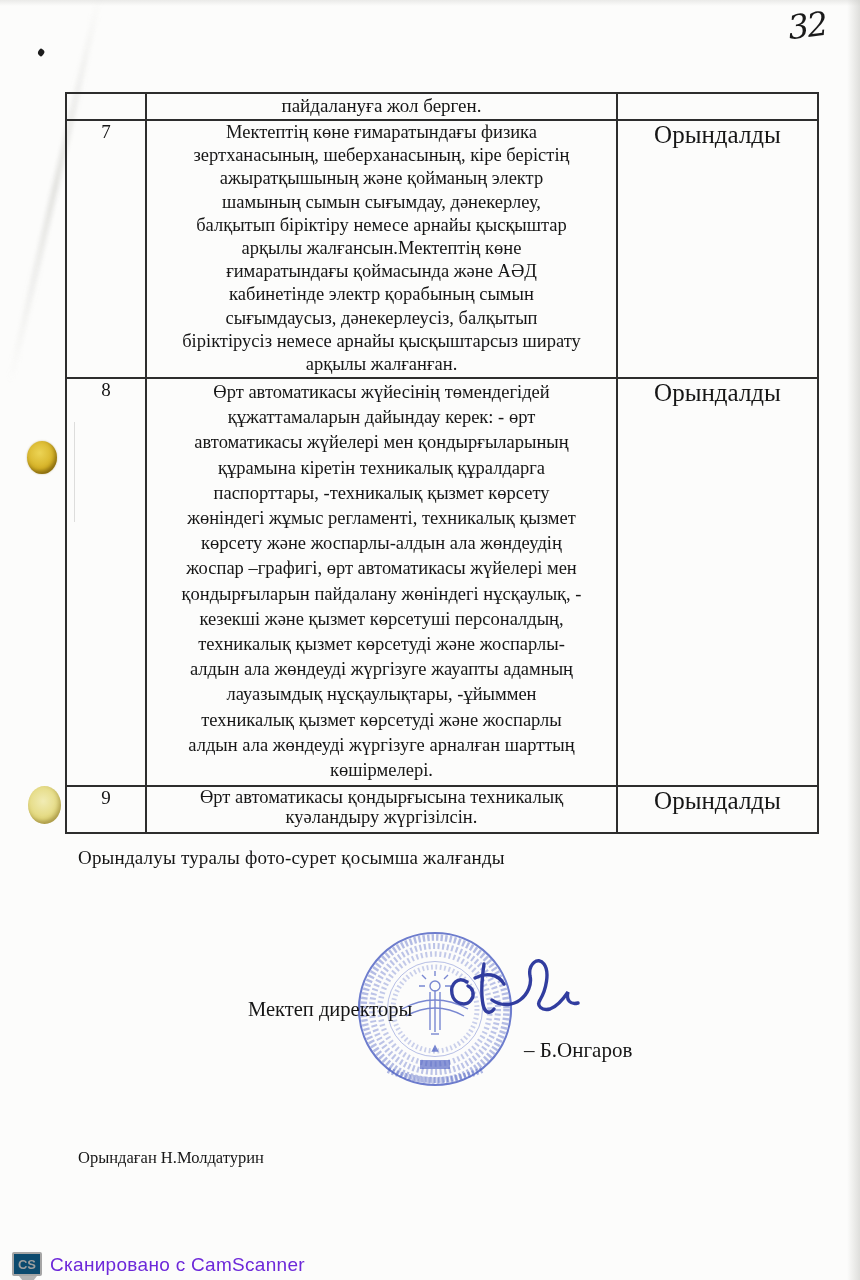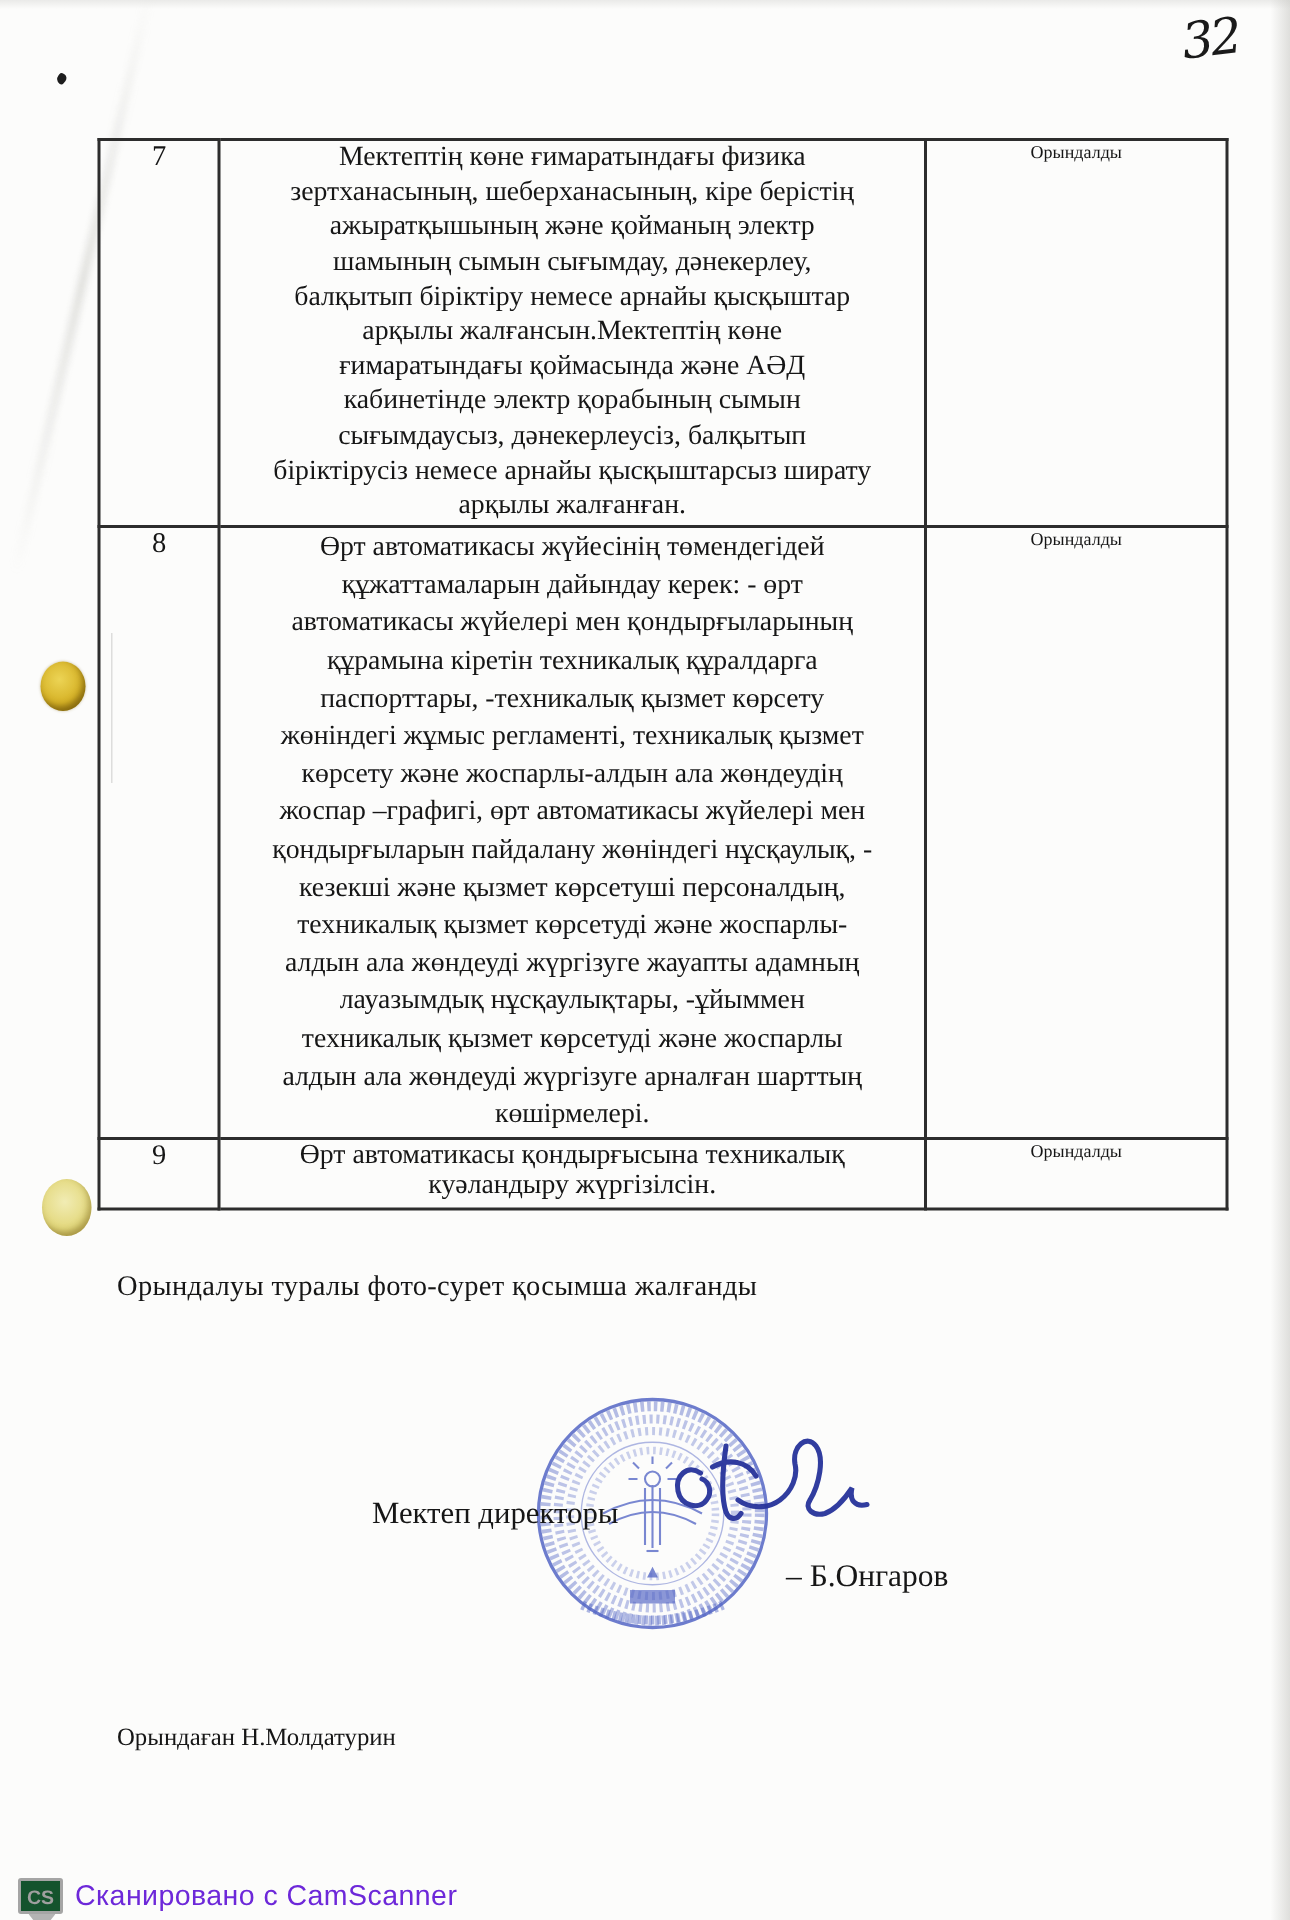--- a/index.html
+++ b/index.html
@@ -28,40 +28,40 @@
   .faint-line{position:absolute;left:74px;top:422px;width:1px;height:100px;
     background:rgba(150,150,148,.3);filter:blur(.5px);}
   
   .pageno{position:absolute;left:788px;top:6px;font:italic 33px "DejaVu Serif",serif;
     letter-spacing:-2px;color:#1a1a1a;transform:rotate(-7deg);}
   
   table.doc{position:absolute;left:65px;top:92px;border-collapse:collapse;table-layout:fixed;}
   table.doc td{border:2px solid #2d2d2d;vertical-align:top;text-align:center;padding:0;}
   td.c-num{width:78px;font-size:19px;padding-top:2px;}
   td.c-text{width:469px;white-space:pre-line;font-size:18.5px;}
-  td.c-status{width:199px;font-size:12px;padding-top:3px;}
+  td.c-status{width:199px;font-size:25px;padding-top:3px;}
   tr.r-cont td{height:25px;}
   tr.r-cont .c-text{line-height:24px;font-size:19px;}
   tr.r7 td{height:256px;}
   tr.r7 .c-text{line-height:23.2px;}
   tr.r8 td{height:405px;}
   tr.r8 .c-text{line-height:25.2px;padding-top:1px;}
   tr.r9 td{height:45px;}
   tr.r9 .c-text{line-height:20px;}
   
   .attach-note{position:absolute;left:78px;top:847px;font-weight:normal;font-size:19px;letter-spacing:.2px;}
   .sig-title{position:absolute;left:248px;top:998px;font-size:20.5px;}
   .sig-name{position:absolute;left:524px;top:1038px;font-size:21px;}
   .executor{position:absolute;left:78px;top:1148px;font-size:16.5px;}
   .stamp-wrap{position:absolute;left:332px;top:912px;width:290px;height:200px;}
   
   .cs-badge{position:absolute;left:12px;top:1252px;width:26px;height:20px;
     border:2px solid #a5a5a5;border-radius:2px;color:#9f9f9f;
     font:bold 13px "Liberation Sans","DejaVu Sans",sans-serif;
-    display:flex;align-items:center;justify-content:center;background:#14532d;}
+    display:flex;align-items:center;justify-content:center;background:#0c4a6e;}
   .cs-tab{position:absolute;left:19px;top:1276px;width:18px;height:5px;background:#b4b4b4;
     clip-path:polygon(0 0,100% 0,78% 100%,22% 100%);}
   .cs-text{position:absolute;left:50px;top:1254px;font:19px "Liberation Sans","DejaVu Sans",sans-serif;
     color:#6d28d9;letter-spacing:.3px;}
 </style>
 </head>
 <body>
 
 <div class="page">
 
@@ -70,20 +70,25 @@
   <div class="edge-top"></div>
   <div class="speck"></div>
   <div class="faint-line"></div>
   <div class="punch p1"></div>
   <div class="punch p2"></div>
 
   <div class="pageno">32</div>
 
   <table class="doc">
     <tbody>
+        <tr class="r-cont">
+      <td class="c-num"></td>
+      <td class="c-text">пайдалануға жол берген.</td>
+      <td class="c-status"></td>
+    </tr>
     <tr class="r7">
       <td class="c-num">7</td>
       <td class="c-text">Мектептің көне ғимаратындағы физика
 зертханасының, шеберханасының, кіре берістің
 ажыратқышының және қойманың электр
 шамының сымын сығымдау, дәнекерлеу,
 балқытып біріктіру немесе арнайы қысқыштар
 арқылы жалғансын.Мектептің көне
 ғимаратындағы қоймасында және АӘД
 кабинетінде электр қорабының сымын

